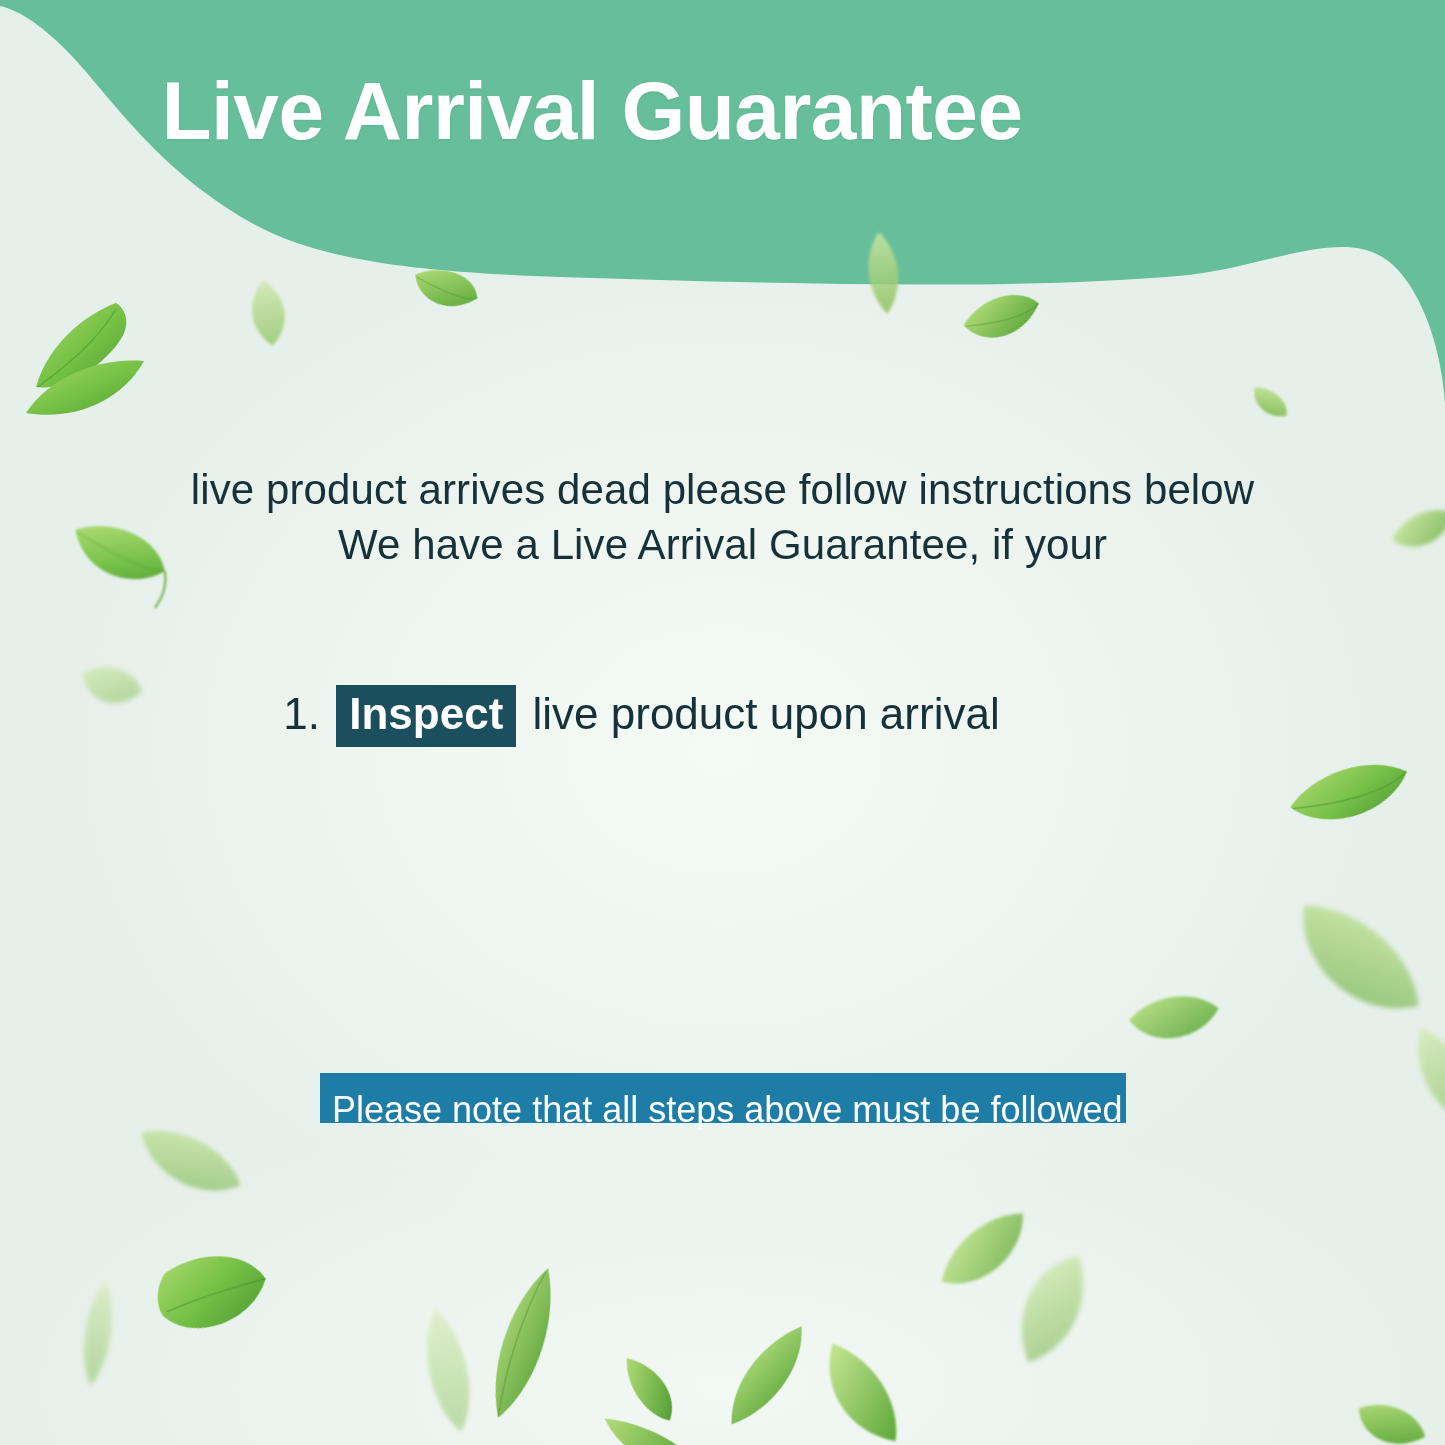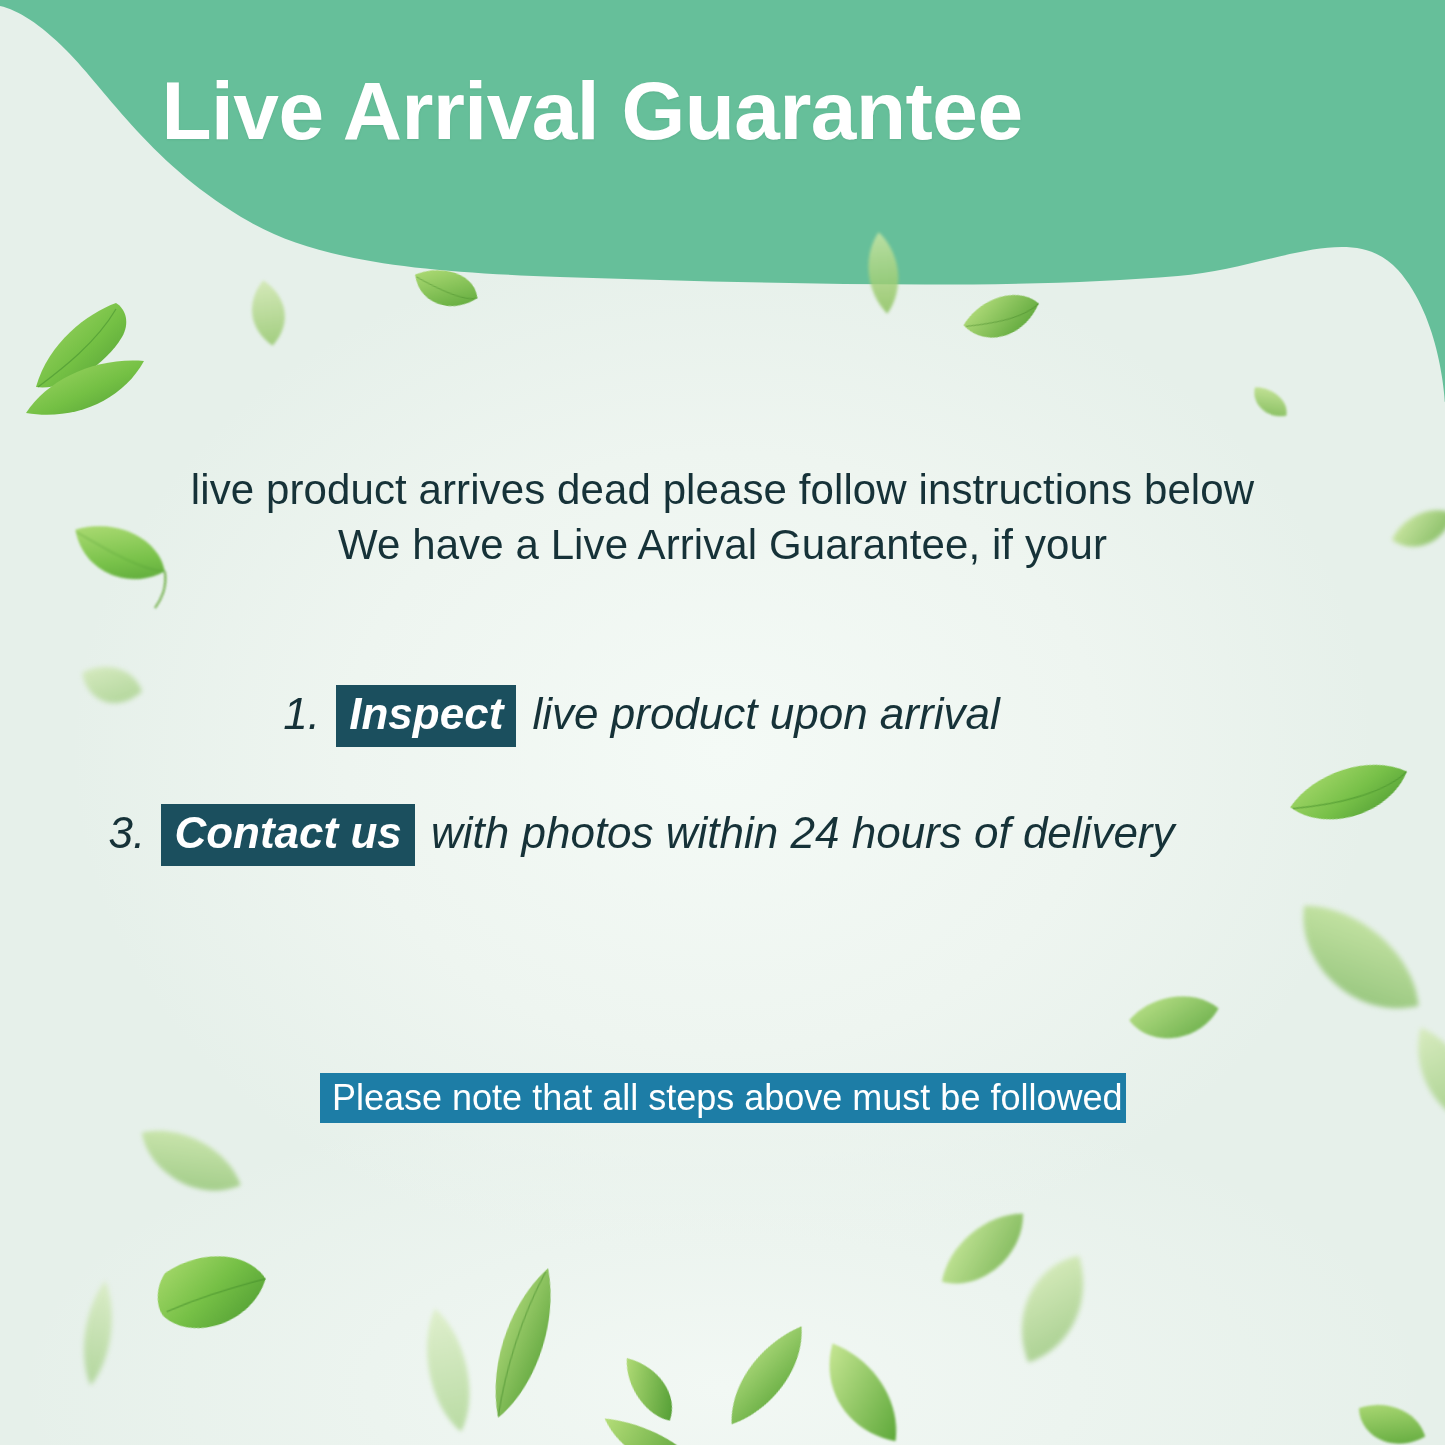--- a/index.html
+++ b/index.html
@@ -71,21 +71,20 @@
     width: 1445px;
   }
   .step {
     width: 1283px;
     text-align: center;
     color: #163238;
     font-size: 44px;
     line-height: 62px;
     white-space: nowrap;
     margin-bottom: 55px;
-    font-style: italic;
   }
   .step .num { }
   .hl {
     display: inline-block;
     background: #1b4f5e;
     color: #ffffff;
     font-weight: bold;
     padding: 2px 13px 6px 13px;
     margin: 0 4px;
     line-height: 54px;
@@ -96,21 +95,21 @@
     position: absolute;
     left: 320px;
     top: 1073px;
     width: 806px;
   }
   .note-bar {
     background: #1d7da6;
     color: #ffffff;
     font-size: 36px;
     line-height: 50px;
-    padding: 0 12px;
+    padding: 12px 12px;
     height: 50px;
     white-space: nowrap;
     box-sizing: border-box;
   }
   .note-gap { height: 16px; }
 </style>
 </head>
 <body>
 
 <div id="poster">
@@ -438,25 +437,20 @@
 
   <div id="steps">
 
     <div class="step">
       <span class="num">1.</span>
       <span class="hl">Inspect</span>
       <span>live product upon arrival</span>
     </div>
 
 
-    <div class="step">
-      <span class="num">3.</span>
-      <span class="hl">Contact us</span>
-      <span>with photos within 24 hours of delivery</span>
-    </div>
 
   </div>
 
   <div id="footer-note">
     <div class="note-bar">Please note that all steps above must be followed</div>
     <div class="note-gap"></div>
   </div>
 
 </div>
 

